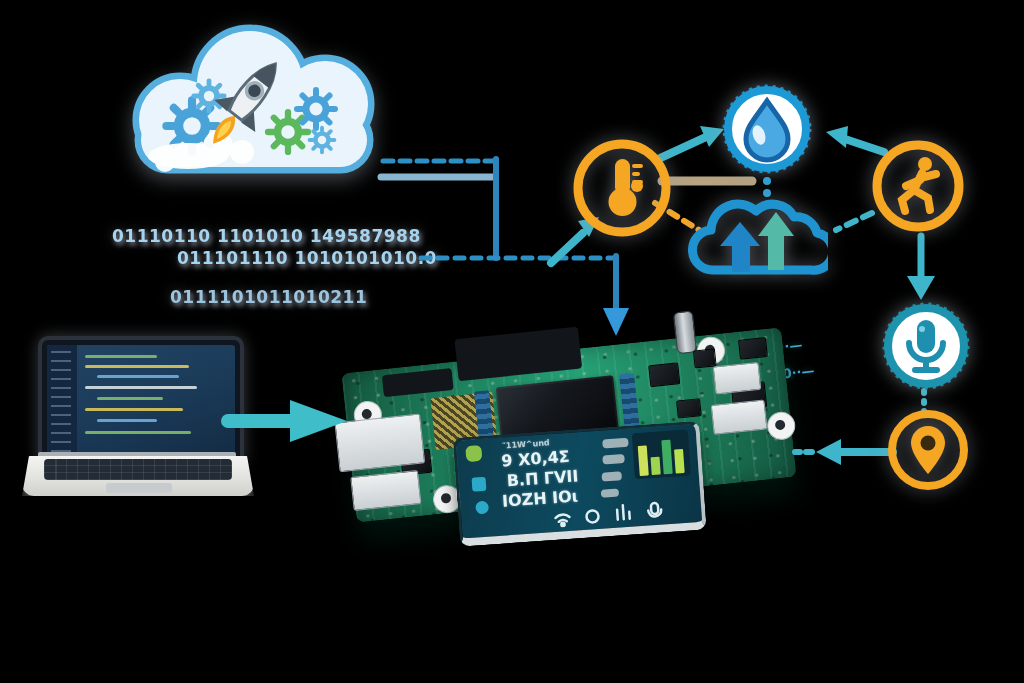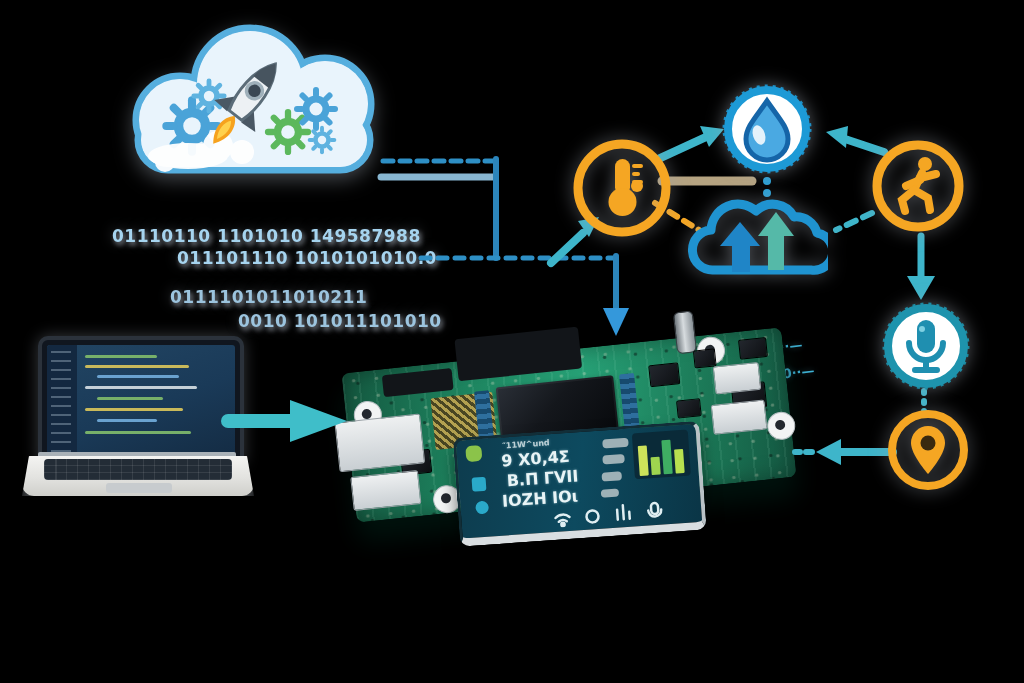--- a/index.html
+++ b/index.html
@@ -74,21 +74,20 @@
   .mbar{width:9px;border-radius:1px;}
 </style>
 </head>
 <body>
 
 <div id="canvas">
 
   <div class="bin" style="left:112px;top:226px;">01110110 1101010 149587988</div>
   <div class="bin" style="left:177px;top:248px;">011101110 1010101010.0</div>
   <div class="bin dim" style="left:147px;top:287px;padding-left:23px;">0111101011010211</div>
-  <div class="bin dim" style="left:238px;top:311px;">0010 101011101010</div>
   <div class="minibin" style="left:752px;top:340px;">10 ···—</div>
   <div class="minibin" style="left:760px;top:366px;">01 0··—</div>
 
   <svg class="abs cloudwrap" width="290" height="175" viewBox="0 0 290 175">
     <defs>
       <g id="gear">
         <circle r="10" fill="none" stroke="currentColor" stroke-width="7"></circle>
         <g stroke="currentColor" stroke-width="6" stroke-linecap="round">
           <line y1="-14" y2="-19"></line>
             <line y1="14" y2="19"></line>

